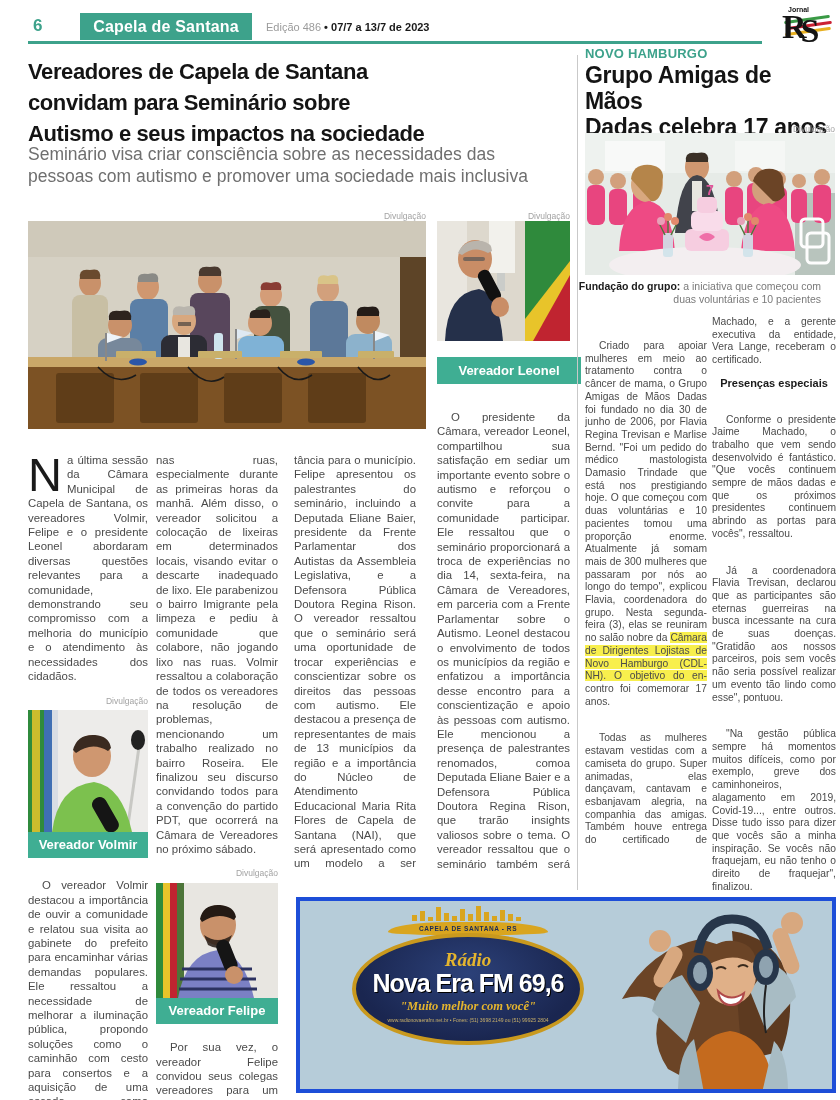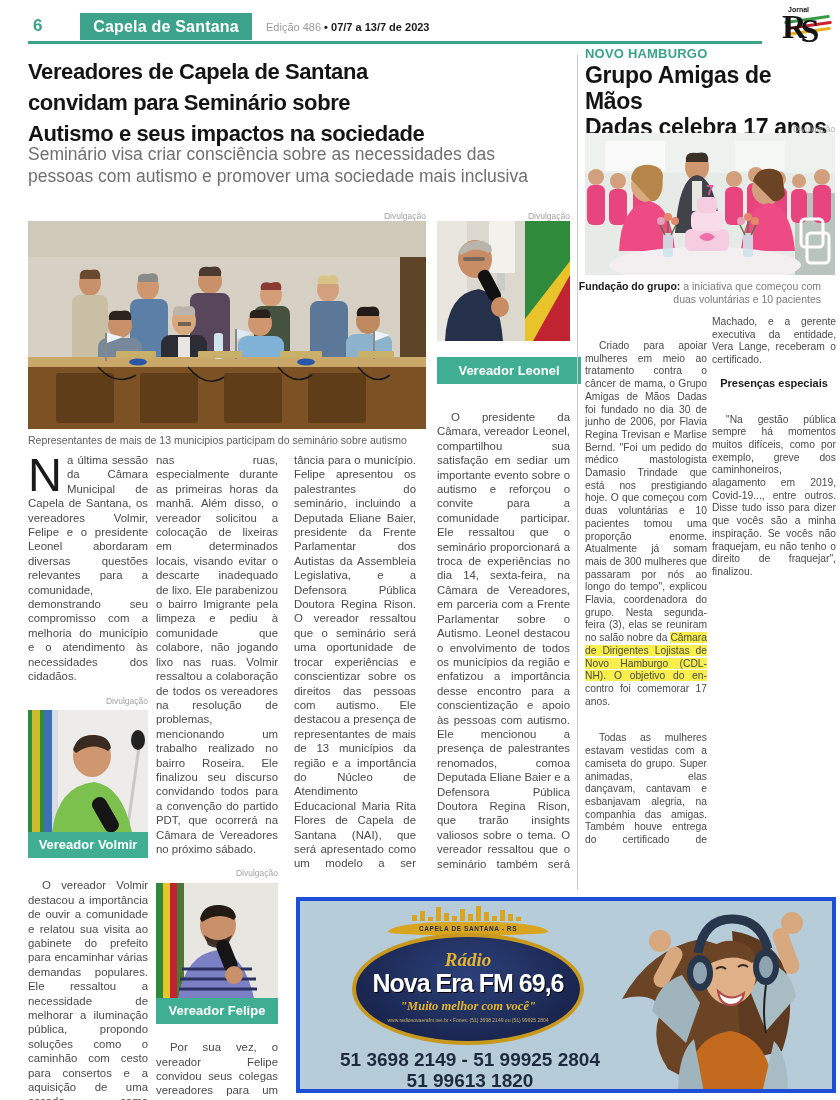--- a/index.html
+++ b/index.html
@@ -163,21 +163,20 @@
           <ellipse cx="278" cy="141" rx="9" ry="3.5" fill="#2a56a8"></ellipse>
       </g>
       <g fill="#c9b06a">
           <rect x="88" y="130" width="40" height="7" rx="1"></rect>
           <rect x="170" y="130" width="44" height="7" rx="1"></rect>
           <rect x="252" y="130" width="42" height="7" rx="1"></rect>
           <rect x="330" y="130" width="36" height="7" rx="1"></rect>
         </g>
     </svg>
   </div>
-  <div class="caption">Representantes de mais de 13 municipios participam do seminário sobre autismo</div>
 
   <div class="credit abs" style="left:474px;top:211px;width:96px;">Divulgação</div>
   <div class="photo-frame" style="left:437px;top:221px;width:133px;height:120px;">
     <svg width="133" height="120" viewBox="0 0 133 120" xmlns="http://www.w3.org/2000/svg">
       <rect width="133" height="120" fill="#ddd8cd"></rect>
       <rect x="0" width="30" height="120" fill="#e9e6df"></rect>
       <g>
         <rect x="88" y="0" width="45" height="120" fill="#2f8a3c"></rect>
         <path d="M88 120L133 40v80z" fill="#c02430"></path>
         <path d="M88 98l45-58v14L96 120h-8z" fill="#e8c42a"></path>
@@ -341,20 +340,22 @@
   <div class="r-caption"><b>Fundação do grupo:</b><span> a iniciativa que começou com duas voluntárias e 10 pacientes</span></div>
 
   <div class="body rbody" style="left:585px;top:316px;width:122px;height:532px;">
     <p class="indent"><span>Criado para apoiar mulheres em meio ao tratamento contra o câncer de mama, o Grupo Amigas de Mãos Dadas foi fundado no dia 30 de junho de 2006, por Flavia Regina Trevisan e Marlise Bernd. "Foi um pedido do médico mastologista Damasio Trindade que está nos prestigiando hoje. O que começou com duas voluntárias e 10 pacientes tomou uma proporção enorme. Atualmente já somam mais de 300 mulheres que passaram por nós ao longo do tempo", explicou Flavia, coordenadora do grupo. Nesta segunda-feira (3), elas se reuniram no salão nobre da </span><span class="hl">Câmara de Dirigentes Lojistas de Novo Hamburgo (CDL-NH). O objetivo do en-</span><span>contro foi comemorar 17 anos.</span></p>
     <p class="indent">Todas as mulheres estavam vestidas com a camiseta do grupo. Super animadas, elas dançavam, cantavam e esbanjavam alegria, na companhia das amigas. Também houve entrega do certificado de reconhecimento para quem ajudou a fazer a história do grupo. O presidente da CDL-NH, Jaime</p>
   </div>
 
   <div class="body rbody" style="left:712px;top:316px;width:124px;height:676px;">
     <p>Machado, e a gerente executiva da entidade, Vera Lange, receberam o certificado.</p>
     <p class="subhead">Presenças especiais</p>
+    <p class="indent">Conforme o presidente Jaime Machado, o trabalho que vem sendo desenvolvido é fantástico. "Que vocês continuem sempre de mãos dadas e que os próximos presidentes continuem abrindo as portas para vocês", ressaltou.</p>
+    <p class="indent">Já a coordenadora Flavia Trevisan, declarou que as participantes são eternas guerreiras na busca incessante na cura de suas doenças. "Gratidão aos nossos parceiros, pois sem vocês não seria possível realizar um evento tão lindo como esse", pontuou.</p>
     <p class="indent">"Na gestão pública sempre há momentos muitos difíceis, como por exemplo, greve dos caminhoneiros, alagamento em 2019, Covid-19..., entre outros. Disse tudo isso para dizer que vocês são a minha inspiração. Se vocês não fraquejam, eu não tenho o direito de fraquejar", finalizou.</p>
   </div>
 
   <div class="ad">
     <svg class="woman" width="250" height="192" viewBox="0 0 250 192" xmlns="http://www.w3.org/2000/svg">
       <rect width="250" height="192" fill="#b6ccd9"></rect>
 
       <path d="M118 38q-50 10-78 60 30-8 40 10-14 30 6 60 20 12 44 16l40-4 20-120z" fill="#6b4426"></path>
       <path d="M150 30q40 6 54 40 10 40-4 80l-40 10z" fill="#5d3a20"></path>
 
@@ -405,19 +406,15 @@
           <rect x="104" y="12" width="5" height="4"></rect>
       </g>
     </svg>
     <div class="ribbon">CAPELA DE SANTANA - RS</div>
     <div class="oval">
       <div class="radio">Rádio</div>
       <div class="station">Nova Era FM 69,6</div>
       <div class="slogan">"Muito melhor com você"</div>
       <div class="micro">www.radionovaerafm.net.br  •  Fones: (51) 3698 2149 ou (51) 99925 2804</div>
     </div>
-    <div class="phones">
-      <div>51 3698 2149 - 51 99925 2804</div>
-      <div>51 99613 1820</div>
-    </div>
   </div>
 
 </div>
 
 </body></html>

